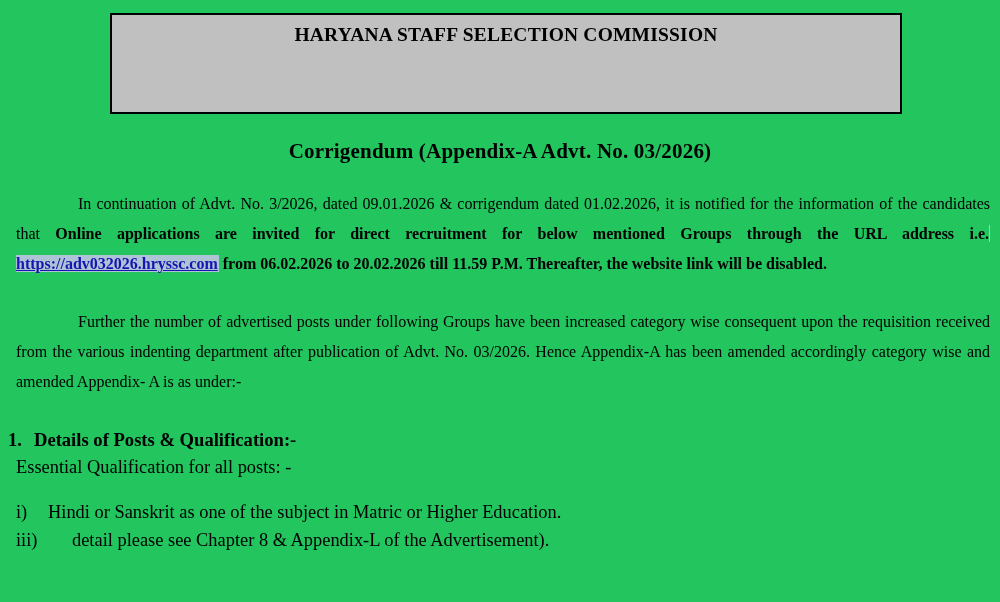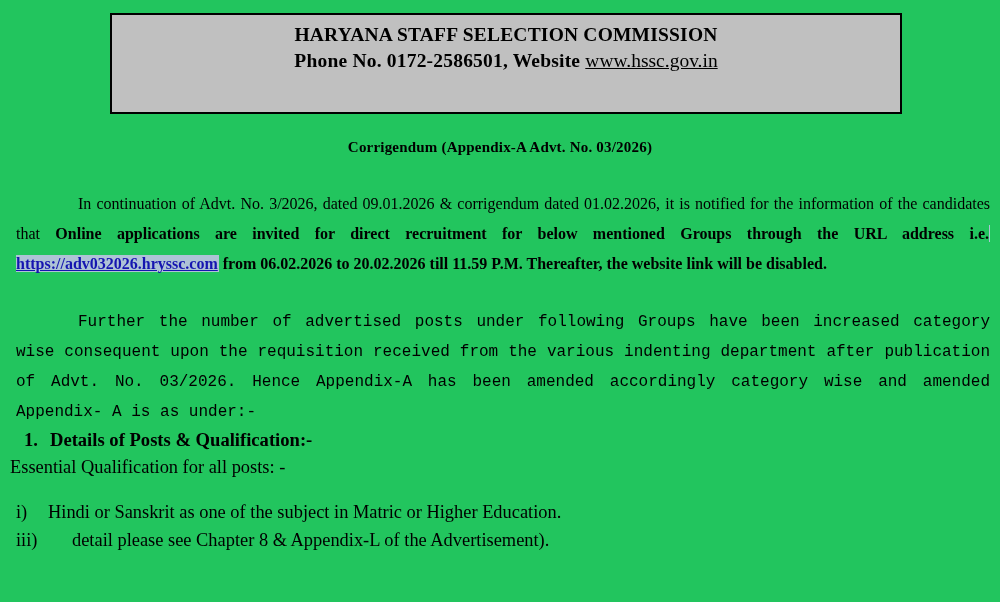--- a/index.html
+++ b/index.html
@@ -53,21 +53,21 @@
   }
 
   
   .doc-title {
     position: absolute;
     left: 0;
     top: 139px;
     width: 1000px;
     text-align: center;
     font-weight: bold;
-    font-size: 15px;
+    font-size: 21px;
     letter-spacing: 0.2px;
   }
 
   
   .body-area {
     position: absolute;
     left: 16px;
     top: 189px;
     width: 974px;
   }
@@ -75,48 +75,47 @@
   p.para {
     margin: 0;
     font-size: 16px;
     line-height: 30px;
     text-align: justify;
     text-justify: inter-word;
     text-indent: 62px;
   }
   p.para.p2 {
     margin-top: 28px;
-    font-family: Liberation Mono, monospace;
   }
   
 
   .b { font-weight: bold; }
 
   .url-highlight {
     background: #aec3d6;
     color: #1515b0;
     font-weight: bold;
     text-decoration: underline;
     padding: 0 1px;
   }
 
   
   .section-heading {
     position: absolute;
-    left: 24px;
+    left: 8px;
     top: 429px;
     font-weight: bold;
     font-size: 18.6px;
     white-space: nowrap;
   }
   .section-heading .num { margin-right: 12px; }
 
   .essential-line {
     position: absolute;
-    left: 10px;
+    left: 16px;
     top: 457px;
     font-size: 18.4px;
     white-space: nowrap;
   }
 
   
   .roman-list {
     position: absolute;
     left: 16px;
     top: 499px;
@@ -142,21 +141,20 @@
     padding-left: 24px;
   }
 </style>
 </head>
 <body>
 
 <div class="page">
 
   <div class="header-box">
     <div class="header-line">HARYANA STAFF SELECTION COMMISSION</div>
-    <div class="header-line"><span>Phone No. 0172-2586501, Website </span><span class="nolink">www.hssc.gov.in</span></div>
   </div>
 
   <div class="doc-title">Corrigendum (Appendix-A Advt. No. 03/2026)</div>
 
   <div class="body-area">
 
     <p class="para p1"><span>In continuation of Advt. No. 3/2026, dated 09.01.2026 &amp; corrigendum dated 01.02.2026, it is notified for the information of the candidates that </span><span class="b">Online applications are invited for direct recruitment for below mentioned Groups through the URL address i.e.</span><span class="url-highlight"> https://adv032026.hryssc.com</span><span class="b"> from 06.02.2026 to 20.02.2026 till 11.59 P.M. Thereafter, the website link will be disabled.</span></p>
 
     <p class="para p2">Further the number of advertised posts under following Groups have been increased category wise consequent upon the requisition received from the various indenting department after publication of Advt. No. 03/2026. Hence Appendix-A has been amended accordingly category wise and amended Appendix- A is as under:-</p>
 

